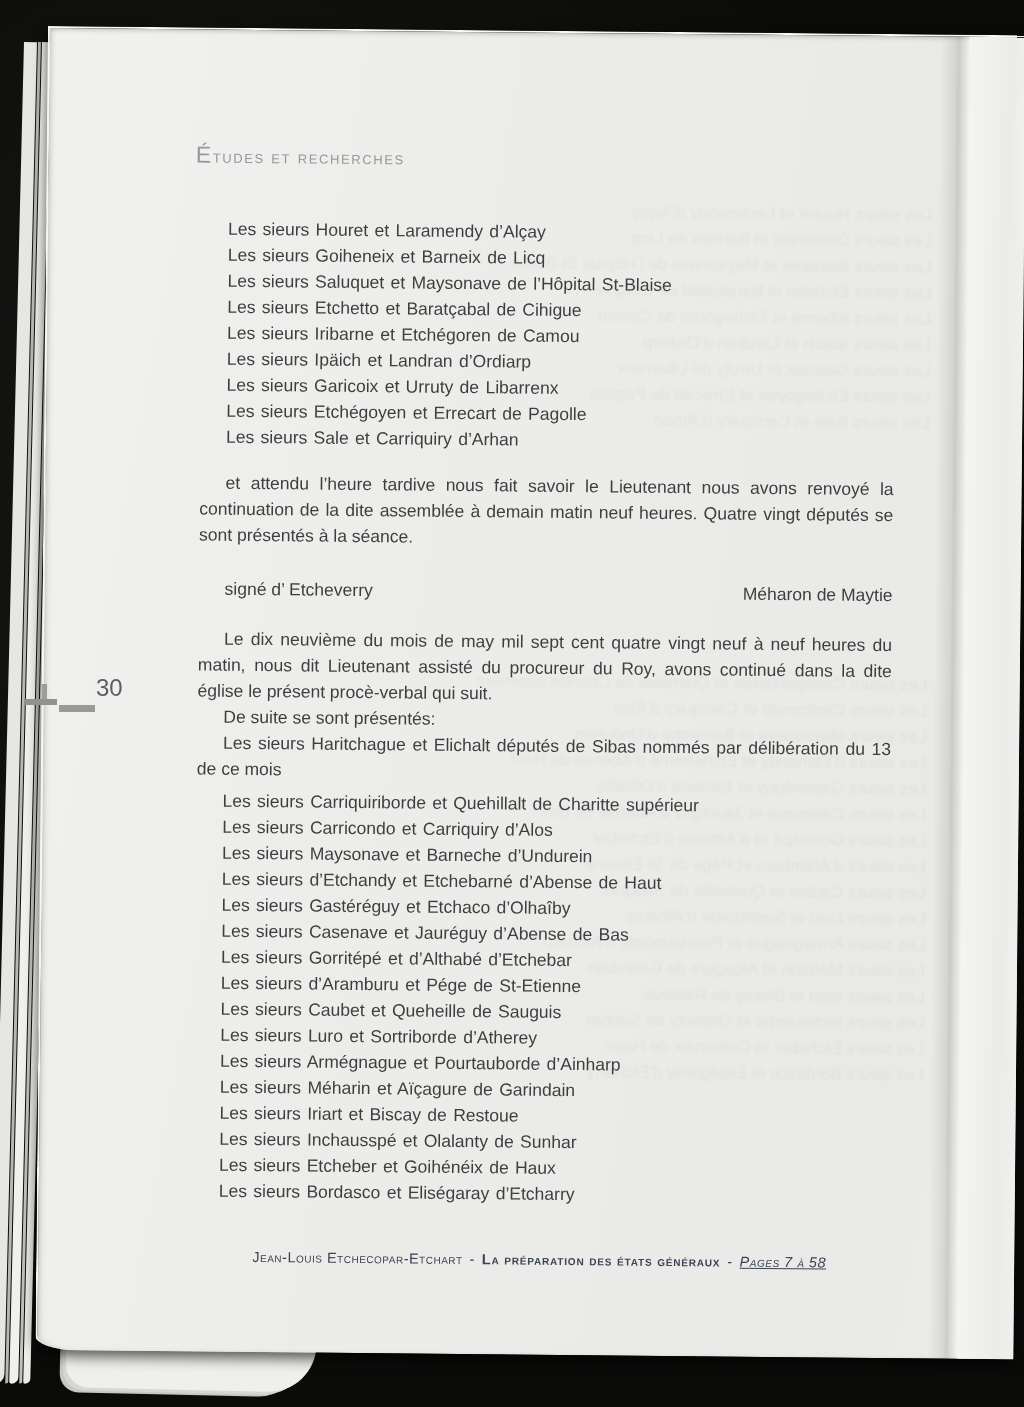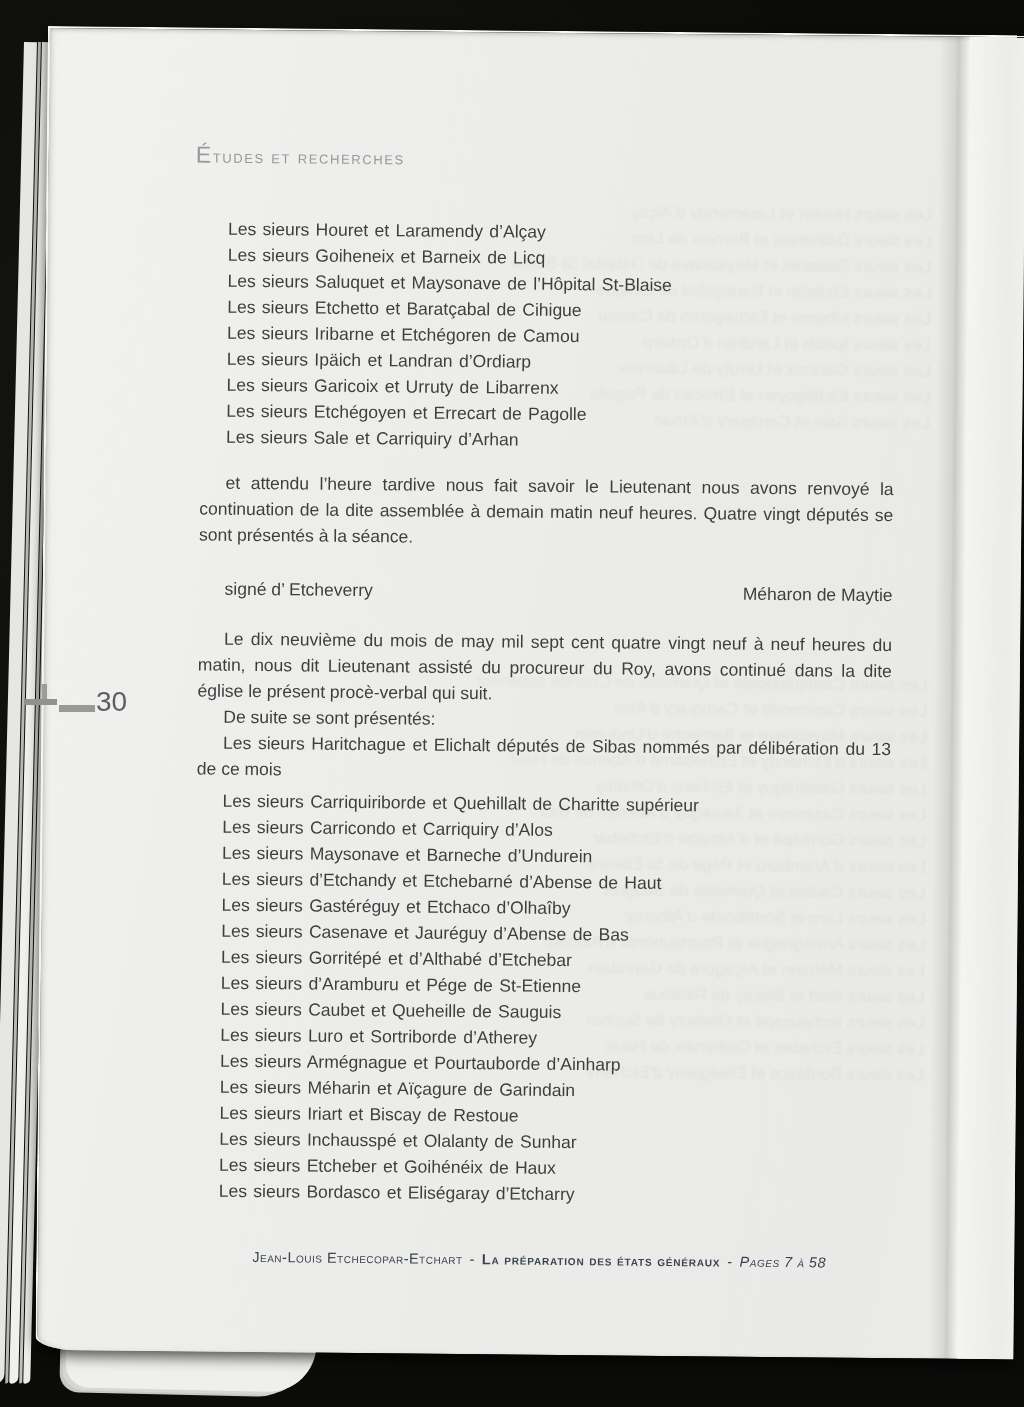--- a/index.html
+++ b/index.html
@@ -56,33 +56,33 @@
   .signature { position:absolute; left:0; top:546px; width:694px; }
   .sig-left { padding-left:26px; }
   .sig-right { float:right; }
   .block-2 { position:absolute; left:0; top:596px; width:694px; }
   .block-2 p { margin:0; text-align:justify; text-indent:26px; }
   .doc-footer {
     position:absolute; left:0; top:1214px; width:694px; text-align:center;
     font-variant:small-caps; font-size:14.5px; letter-spacing:0.5px; color:#3c4352; white-space:nowrap;
   }
   .doc-footer .f-title { font-weight:700; letter-spacing:0.8px; }
-  .doc-footer .f-pages { font-style:italic; }
+  .doc-footer .f-pages { font-style:italic;text-decoration:underline; }
   .doc-footer .sep { margin:0 7px; }
   
   .ghost { position:absolute; transform:scaleX(-1); opacity:0.055; color:#43566c; filter:blur(0.8px); font-size:17px; line-height:26px; pointer-events:none; }
   .ghost .line { white-space:nowrap; }
   .ghost-a { left:300px; top:166px; width:430px; }
   .ghost-b { left:255px; top:636px; width:475px; }
   
   .mark { position:absolute; }
   .mark-tick { left:42px; top:684px; width:5px; height:20px; background:#9b9d9a; }
   .mark-bar1 { left:24px; top:699px; width:33px; height:6px; background:#90928f; }
   .mark-bar2 { left:59px; top:705px; width:36px; height:7px; background:#989a97; }
-  .page-number { position:absolute; left:96px; top:688px; font-size:28px; line-height:28px; color:#5c5e60; }
+  .page-number { position:absolute; left:96px; top:674px; font-size:24px; line-height:28px; color:#5c5e60; }
 </style>
 </head>
 <body>
 
 <div class="photo">
 
   <div class="stack-strip s1"></div>
   <div class="stack-strip s2"></div>
   <div class="stack-strip s3"></div>
   <div class="stack-strip s4"></div>

